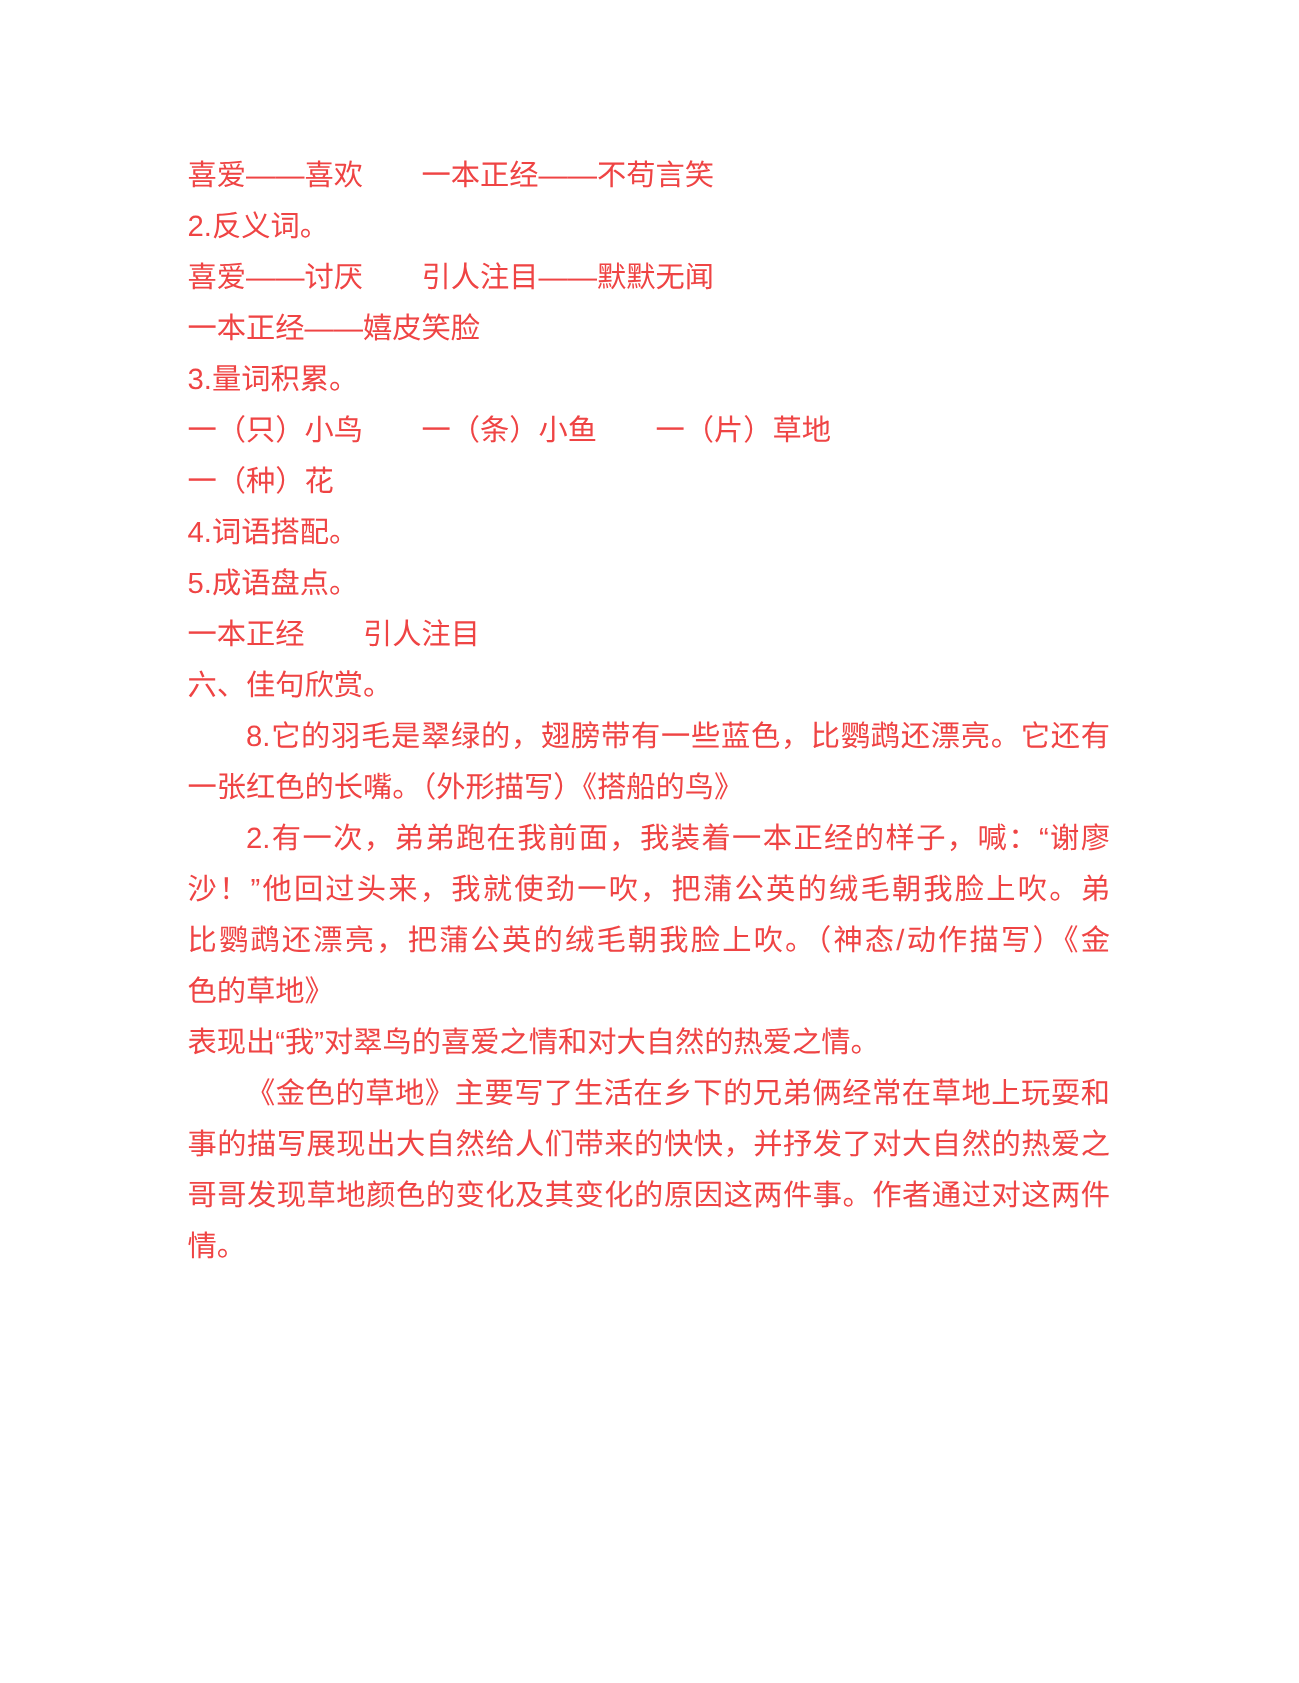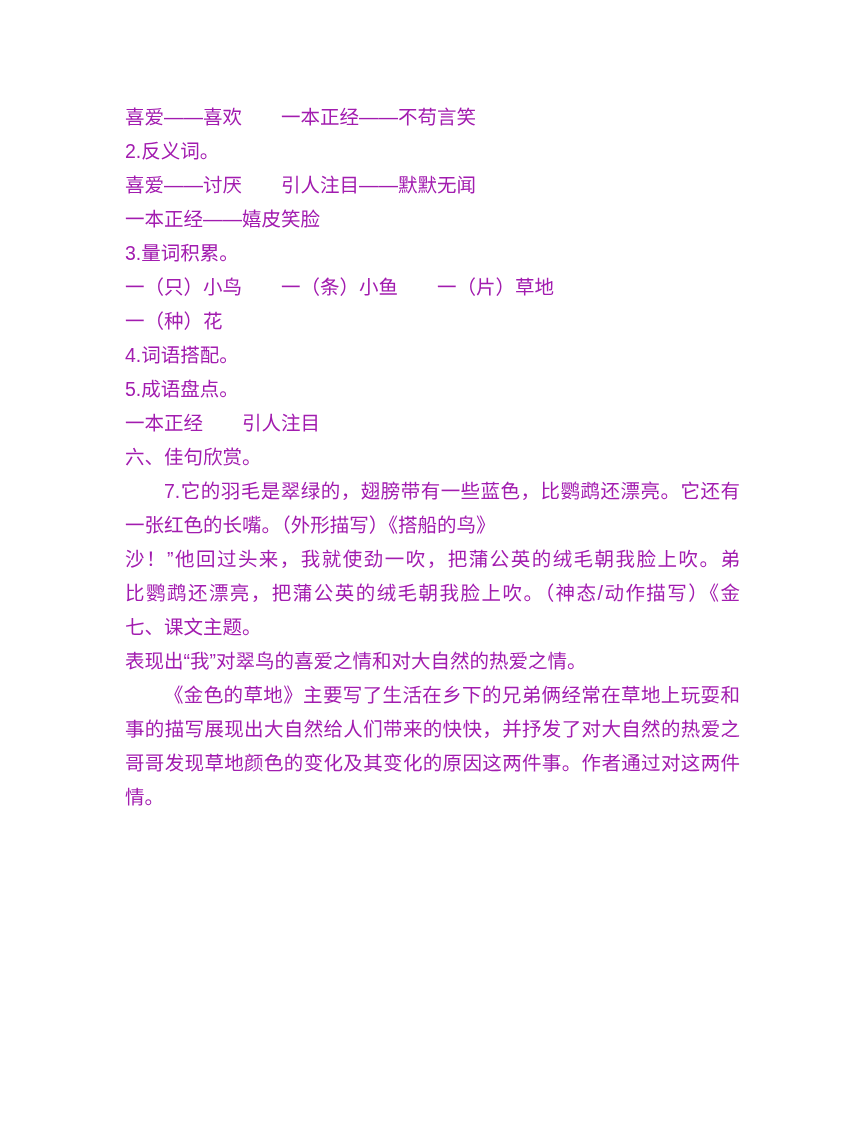--- a/index.html
+++ b/index.html
@@ -7,21 +7,21 @@
     padding: 0;
     background: #ffffff;
   }
   .page {
     position: relative;
     width: 866px;
     height: 876px;
     background: #ffffff;
     overflow: hidden;
     font-family: "Liberation Sans", sans-serif;
-    color: #a21caf;
+    color: #ef4444;
   }
   .content {
     position: absolute;
     left: 125px;
     top: 100px;
     width: 615px;
   }
   .text-line {
     font-size: 19.5px;
     line-height: 34px;
@@ -48,24 +48,25 @@
       <div class="text-line">2.反义词。</div>
       <div class="text-line">喜爱——讨厌　　引人注目——默默无闻</div>
       <div class="text-line">一本正经——嬉皮笑脸</div>
       <div class="text-line">3.量词积累。</div>
       <div class="text-line">一（只）小鸟　　一（条）小鱼　　一（片）草地</div>
       <div class="text-line">一（种）花</div>
       <div class="text-line">4.词语搭配。</div>
       <div class="text-line">5.成语盘点。</div>
       <div class="text-line">一本正经　　引人注目</div>
       <div class="text-line">六、佳句欣赏。</div>
-      <div class="text-line fill indent">7.它的羽毛是翠绿的，翅膀带有一些蓝色，比鹦鹉还漂亮。它还有</div>
+      <div class="text-line fill indent">8.它的羽毛是翠绿的，翅膀带有一些蓝色，比鹦鹉还漂亮。它还有</div>
       <div class="text-line">一张红色的长嘴。（外形描写）《搭船的鸟》</div>
+      <div class="text-line fill indent">2.有一次，弟弟跑在我前面，我装着一本正经的样子，喊：“谢廖</div>
       <div class="text-line fill">沙！”他回过头来，我就使劲一吹，把蒲公英的绒毛朝我脸上吹。弟</div>
       <div class="text-line fill">比鹦鹉还漂亮，把蒲公英的绒毛朝我脸上吹。（神态/动作描写）《金</div>
-      <div class="text-line">七、课文主题。</div>
+      <div class="text-line">色的草地》</div>
       <div class="text-line">表现出“我”对翠鸟的喜爱之情和对大自然的热爱之情。</div>
       <div class="text-line fill indent">《金色的草地》主要写了生活在乡下的兄弟俩经常在草地上玩耍和</div>
       <div class="text-line fill">事的描写展现出大自然给人们带来的快快，并抒发了对大自然的热爱之</div>
       <div class="text-line fill">哥哥发现草地颜色的变化及其变化的原因这两件事。作者通过对这两件</div>
       <div class="text-line">情。</div>
     </div>
 </div>
 
 </body></html>

